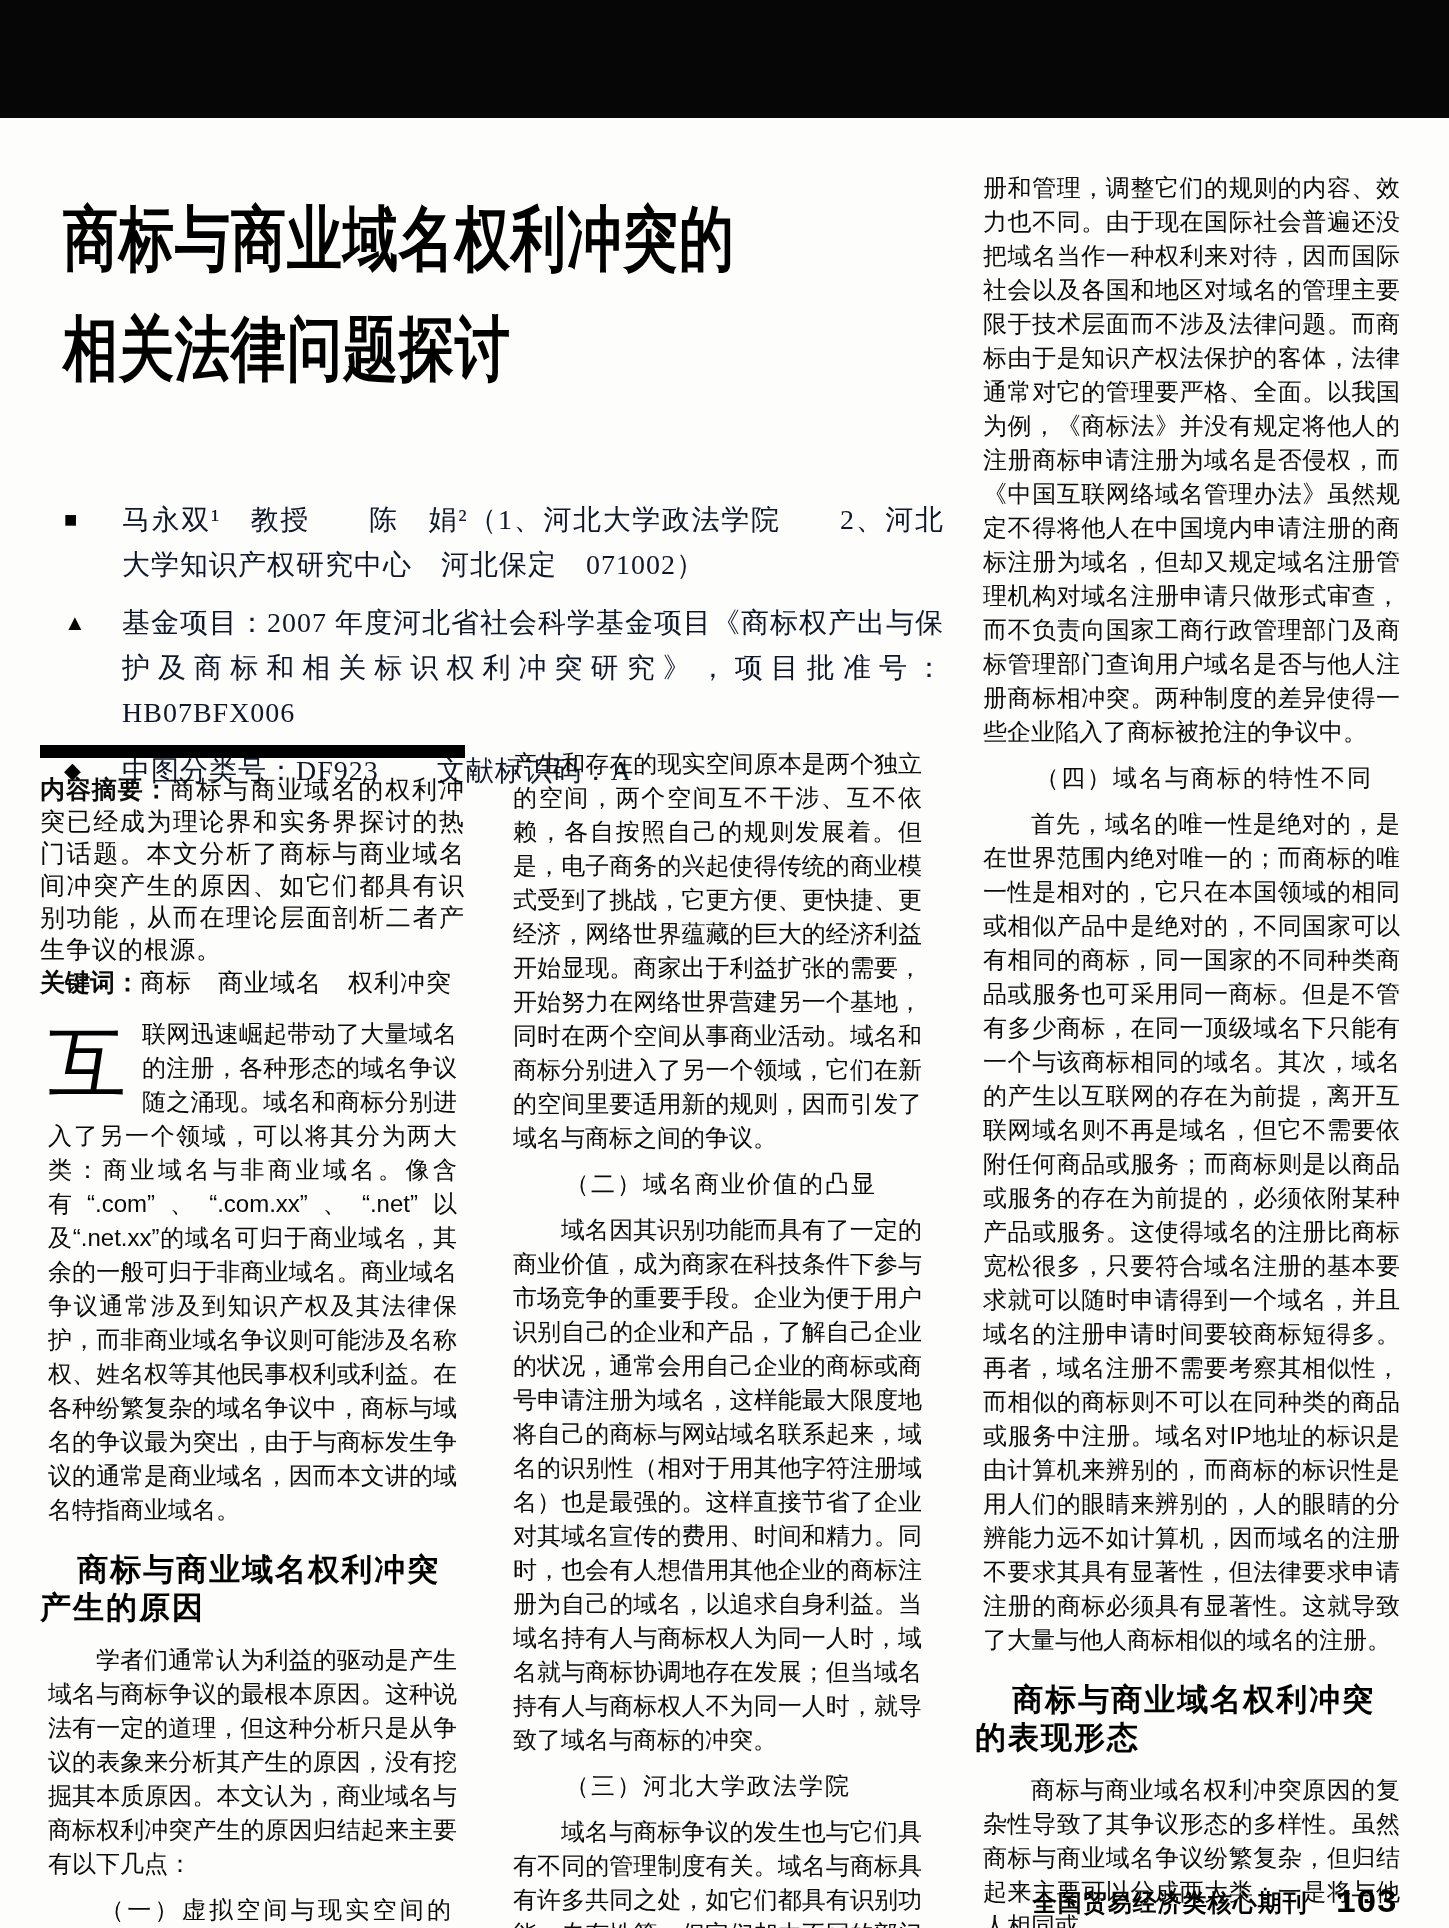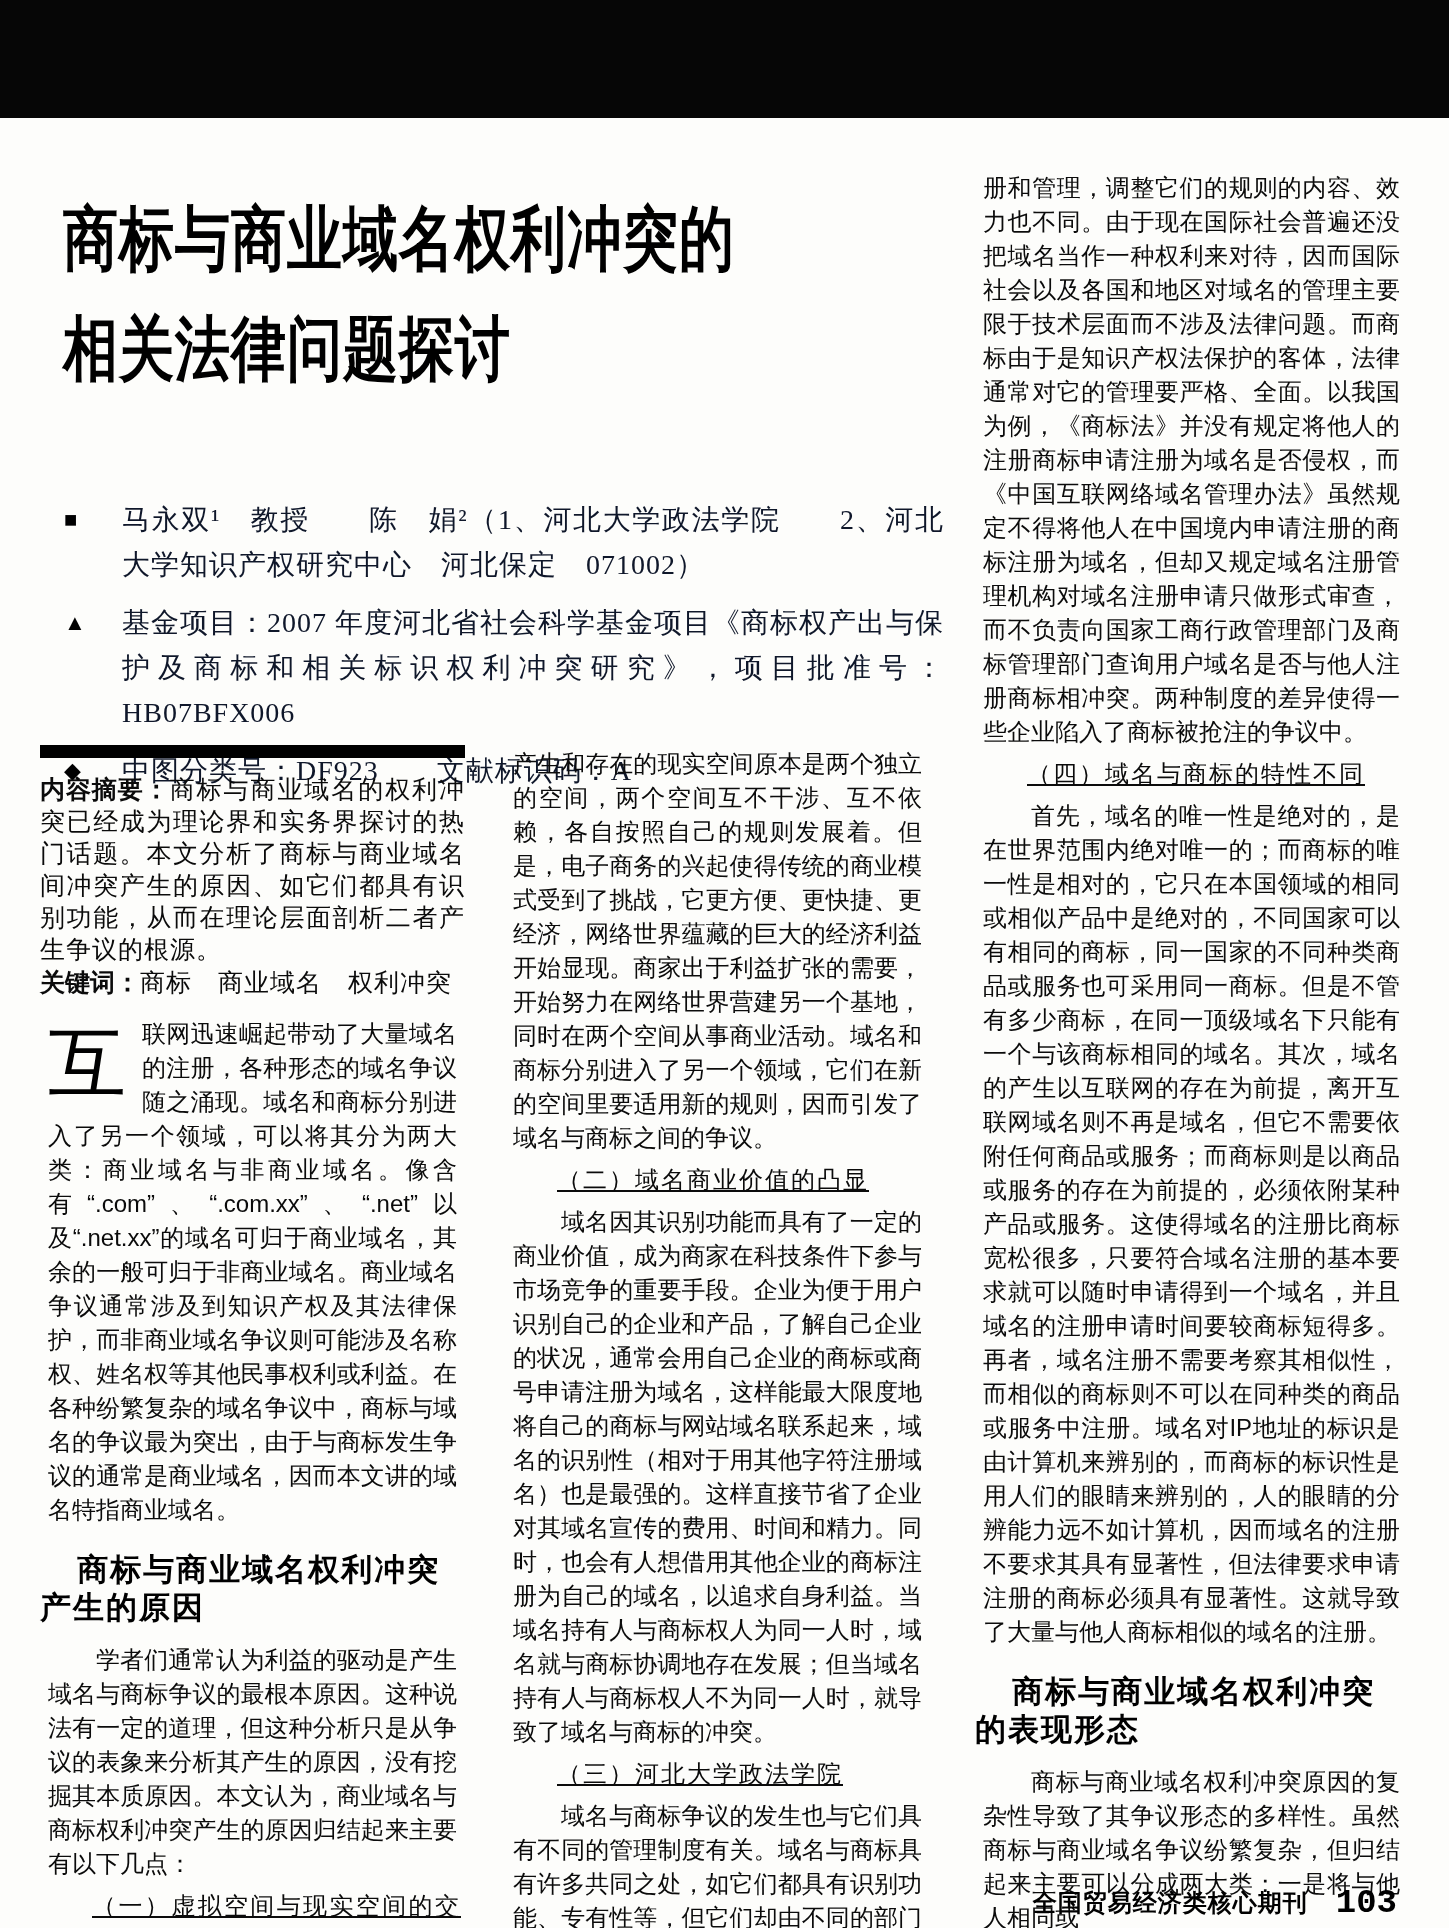--- a/index.html
+++ b/index.html
@@ -91,25 +91,24 @@
   .inline-label {
     font-family: "Liberation Sans", sans-serif;
     font-weight: bold;
     letter-spacing: 0;
   }
 
   
   p.body  { margin: 8px; text-indent: 2em; }
   p.cont  { margin: 8px; text-indent: 0; }
   p.sub   {
-    margin: 4px;
+    margin: 12px;
     text-indent: 2em;
     font-family: "Liberation Serif", serif;
     letter-spacing: 2px;
-    text-decoration: underline;
   }
 
   
   .dropcap {
     float: left;
     width: 88px;
     font-size: 78px;
     line-height: 86px;
     margin: 4px 6px 0 0;
     font-family: "Liberation Serif", serif;

